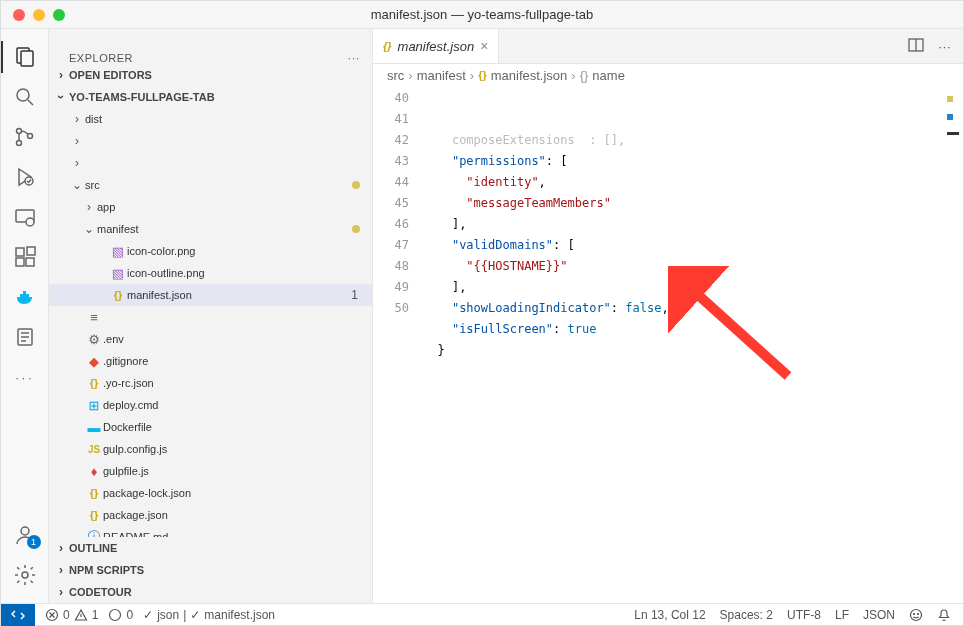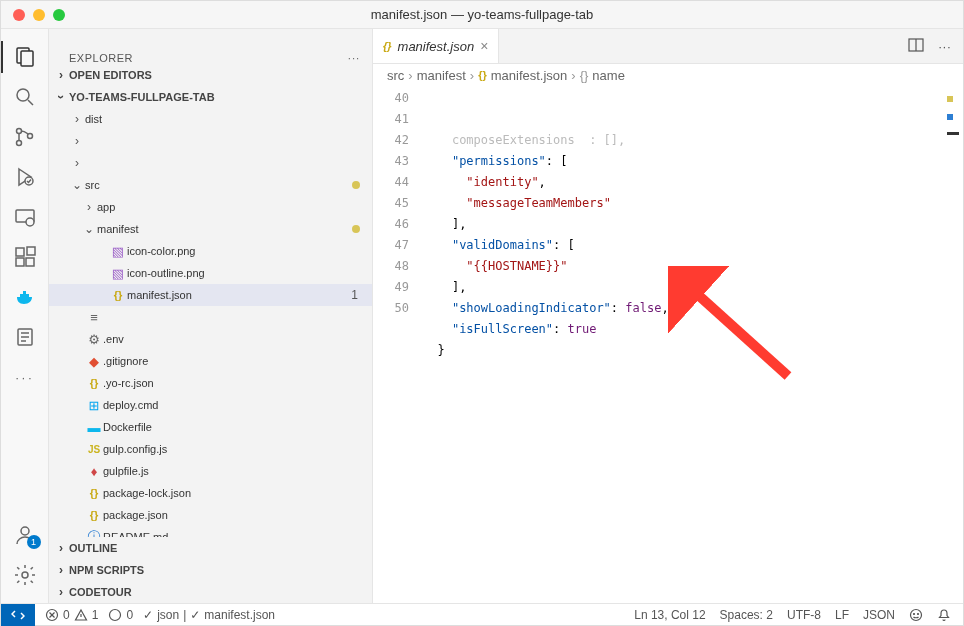--- a/index.html
+++ b/index.html
@@ -55,21 +55,21 @@
     .code { flex: 1; line-height: 21px; padding-top: 2px; white-space: pre; position: relative; }
     .code .line { height: 21px; }
     .minimap-marks { position: absolute; right: 4px; top: 10px; display: flex; flex-direction: column; gap: 12px; }
     .minimap-mark { width: 6px; height: 6px; }
     .mm-yellow { background: #d8c557; }
     .mm-blue { background: #2d7fd3; }
     .mm-black { background: #333; width: 12px; height: 3px; }
     
     .tok-key { color: #0451a5; }
     .tok-str { color: #a31515; }
-    .tok-num { color: #701a75; }
+    .tok-num { color: #0369a1; }
     .tok-punc { color: #000; }
     .tok-faded { color: #bbb; }
     
     
     .arrow-anno { position: absolute; left: 245px; top: 180px; pointer-events: none; }
     
     
     .status-bar { height: 22px; background: #fff; border-top: 1px solid #e5e5e5; display: flex; align-items: center; font-size: 12px; color: #555; }
     .status-left { display: flex; align-items: center; gap: 10px; }
     .status-right { margin-left: auto; display: flex; align-items: center; gap: 14px; padding-right: 12px; }

